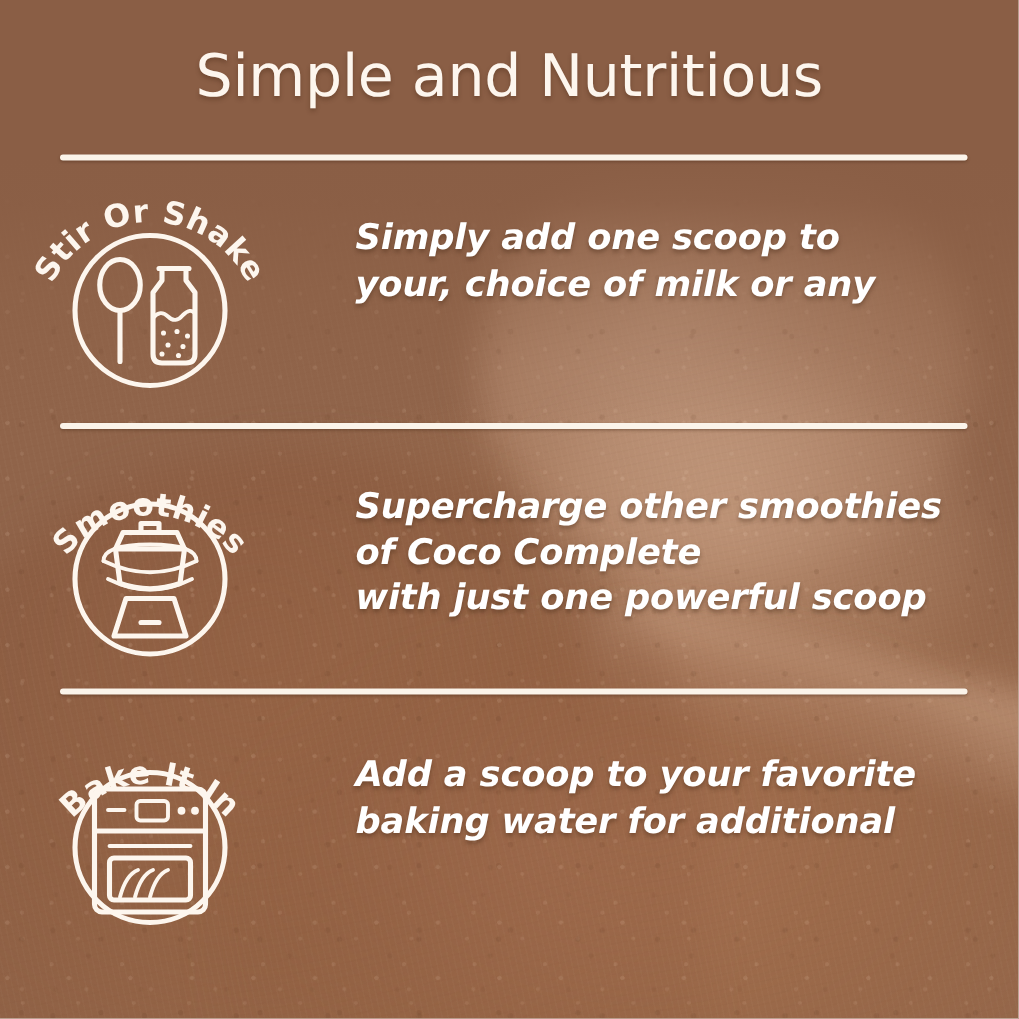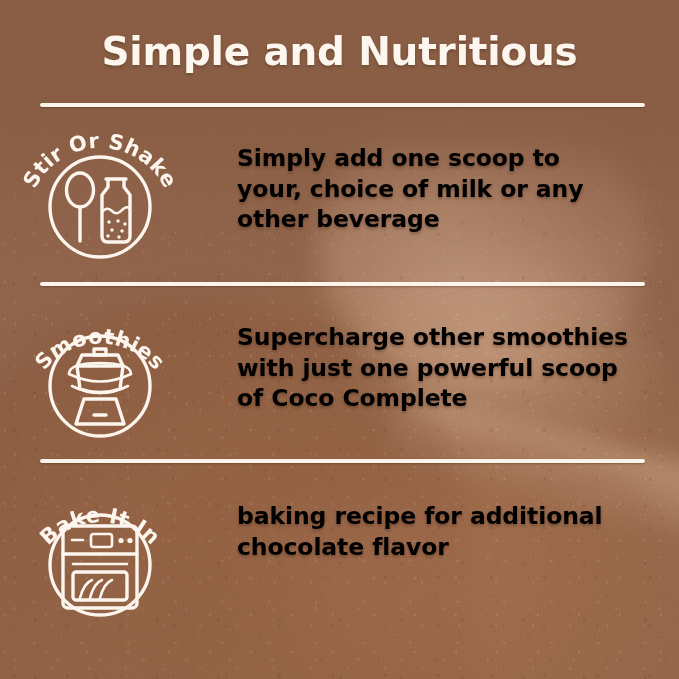--- a/index.html
+++ b/index.html
@@ -122,21 +122,21 @@
     position: absolute;
     inset: 0;
   }
   .title {
     position: absolute;
     left: 0; right: 0;
     top: 29px;
     text-align: center;
     color: #fdf6ee;
     font-size: 39px;
-    font-weight: 700;
+    font-weight: 400;
     letter-spacing: -0.2px;
     text-shadow: 0 2px 3px rgba(70,40,22,0.38);
   }
   .divider {
     position: absolute;
     left: 40px;
     width: 605px;
     height: 4px;
     background: #fbf4ea;
     border-radius: 2px;
@@ -193,27 +193,28 @@
     fill: none;
     stroke: #fdf6ee;
     stroke-width: 3.4;
   }
   .dotfill { fill: #fdf6ee; stroke: none; }
 
   .body-text {
     flex: 1 1 auto;
     padding-left: 37px;
     padding-top: 19px;
-    color: #000000;
+    color: #ffffff;
     font-size: 23.5px;
     font-weight: 700;
     line-height: 1.30;
     letter-spacing: -0.1px;
     text-shadow: 0 2px 3px rgba(70,40,22,0.42);
     max-width: 400px;
+    font-style: italic;
   }
   .body-text .line { display: block; white-space: pre; }
 </style>
 </head>
 <body>
 
 <div id="infographic">
 
   <div class="bg-base"></div>
   <div class="bg-scoop-bowl"></div>
@@ -260,21 +261,20 @@
             <circle class="dotfill" cx="98" cy="106" r="1.7"></circle>
             <circle class="dotfill" cx="108" cy="107" r="1.7"></circle>
             <circle class="dotfill" cx="94" cy="112" r="1.7"></circle>
             <circle class="dotfill" cx="105" cy="113" r="1.7"></circle>
           </g>
         </svg>
       </div>
       <div class="body-text">
         <span class="line">Simply add one scoop to</span>
         <span class="line">your, choice of milk or any</span>
-        <span class="line">other beverage</span>
       </div>
     </div>
 
     <div class="section" id="section-2">
       <div class="badge">
         <svg width="172" height="140" viewBox="0 0 172 140">
           <defs>
             <path id="arc2" d="M 18,94 A 70,70 0 0 1 154,94"></path>
           </defs>
           <text class="arc-text">
@@ -297,22 +297,22 @@
           </g>
 
           <g>
             <path class="icon-stroke" d="M 70,96 L 102,96 L 110,121 L 62,121 Z"></path>
             <path class="icon-stroke" d="M 80,112 L 92,112"></path>
           </g>
         </svg>
       </div>
       <div class="body-text">
         <span class="line">Supercharge other smoothies</span>
+        <span class="line">of Coco Complete</span>
         <span class="line">with just one powerful scoop</span>
-        <span class="line">of Coco Complete</span>
       </div>
     </div>
 
     <div class="section" id="section-3">
       <div class="badge">
         <svg width="172" height="140" viewBox="0 0 172 140">
           <defs>
             <path id="arc3" d="M 20,92 A 68,68 0 0 1 152,92"></path>
           </defs>
           <text class="arc-text">
@@ -337,19 +337,19 @@
           <g>
             <path class="icon-stroke-thin" d="M 59,82 L 113,82"></path>
             <rect class="icon-stroke" x="59" y="90" width="54" height="28" rx="3"></rect>
             <path class="icon-stroke-thin" d="M 66,116 Q 70,101 78,98"></path>
             <path class="icon-stroke-thin" d="M 76,116 Q 80,101 88,98"></path>
             <path class="icon-stroke-thin" d="M 86,116 Q 90,101 98,98"></path>
           </g>
         </svg>
       </div>
       <div class="body-text">
-        <span class="line">baking recipe for additional</span>
-        <span class="line">chocolate flavor</span>
+        <span class="line">Add a scoop to your favorite</span>
+        <span class="line">baking water for additional</span>
       </div>
     </div>
 
   </div>
 </div>
 
 </body></html>

